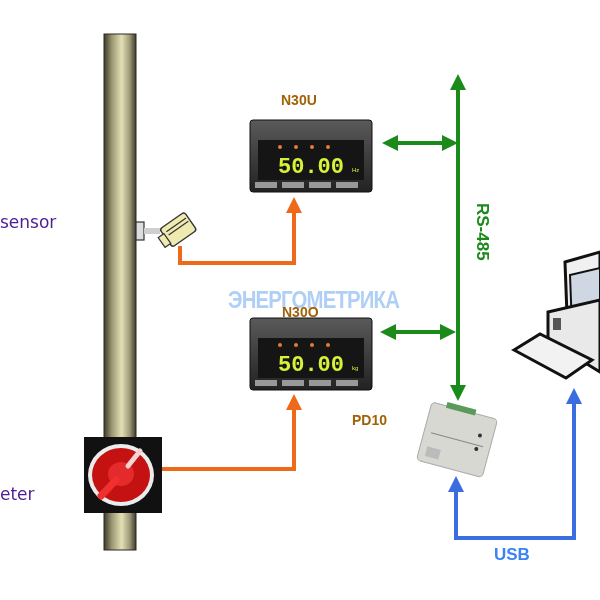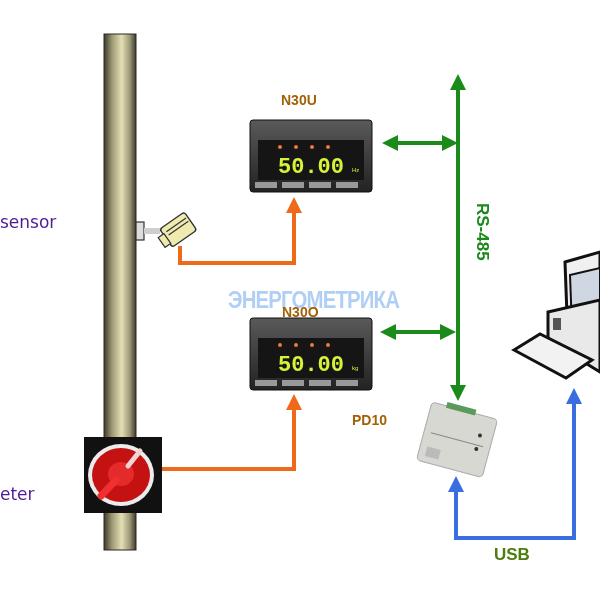--- a/index.html
+++ b/index.html
@@ -5,21 +5,21 @@
   html, body { margin: 0; padding: 0; background: #ffffff; }
   body { width: 600px; height: 600px; position: relative; overflow: hidden;
          font-family: "Liberation Sans", sans-serif; }
   .lbl { position: absolute; white-space: nowrap; }
   .side-label { font-size: 17px; color: #4c1d95; font-family: "DejaVu Sans", sans-serif; }
   .dev-title { font-size: 14px; font-weight: bold; color: #a16207; }
   .watermark { font-size: 24px; font-weight: bold; color: #6fa8ee; opacity: .55;
                letter-spacing: -1px; transform: scaleX(.85); transform-origin: left top; }
   .rs-label { font-size: 17px; font-weight: bold; color: #1b8a1b;
               transform: rotate(90deg); transform-origin: left top; }
-  .usb-label { font-size: 17px; font-weight: bold; color: #4d7c0f; }
+  .usb-label { font-size: 17px; font-weight: bold; color: #3b82f6; }
   svg.scene { position: absolute; left: 0; top: 0; }
 </style>
 </head>
 <body>
 
 <svg class="scene" width="600" height="600" viewBox="0 0 600 600">
   <defs>
     <linearGradient id="pipeGrad" x1="0" x2="1" y1="0" y2="0">
       <stop offset="0" stop-color="#3d3a2c"></stop>
       <stop offset=".25" stop-color="#9d9873"></stop>

